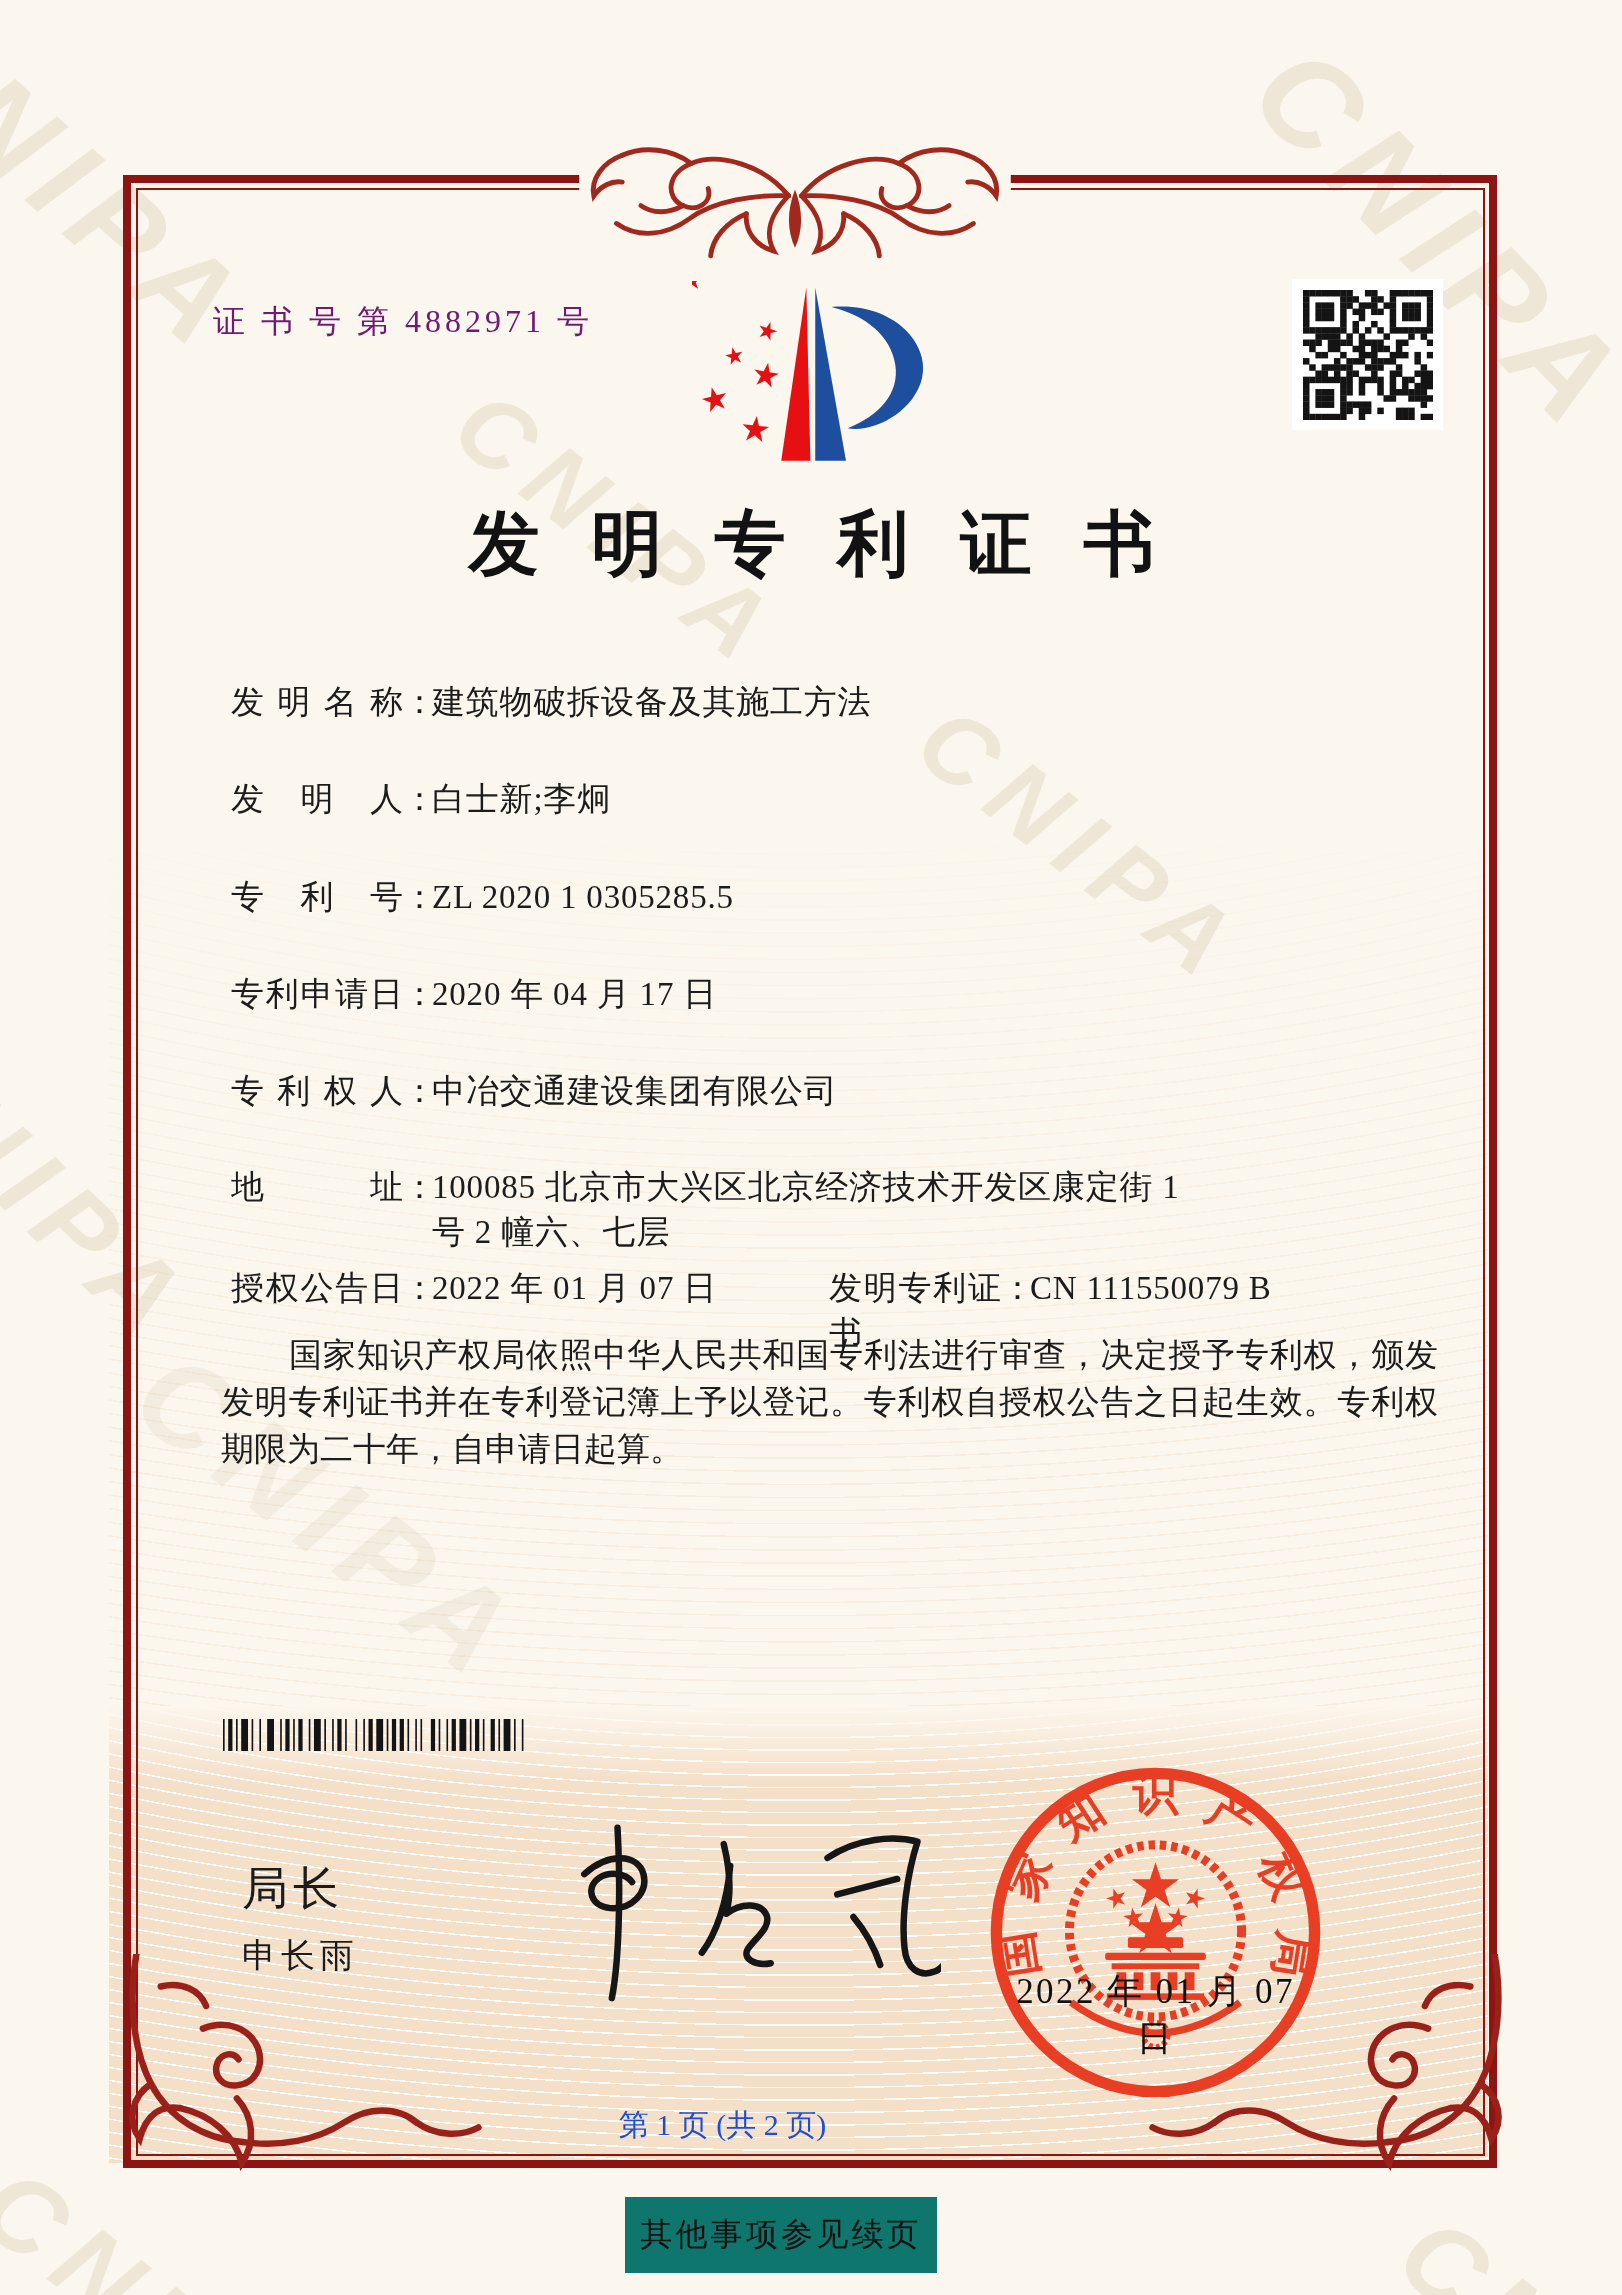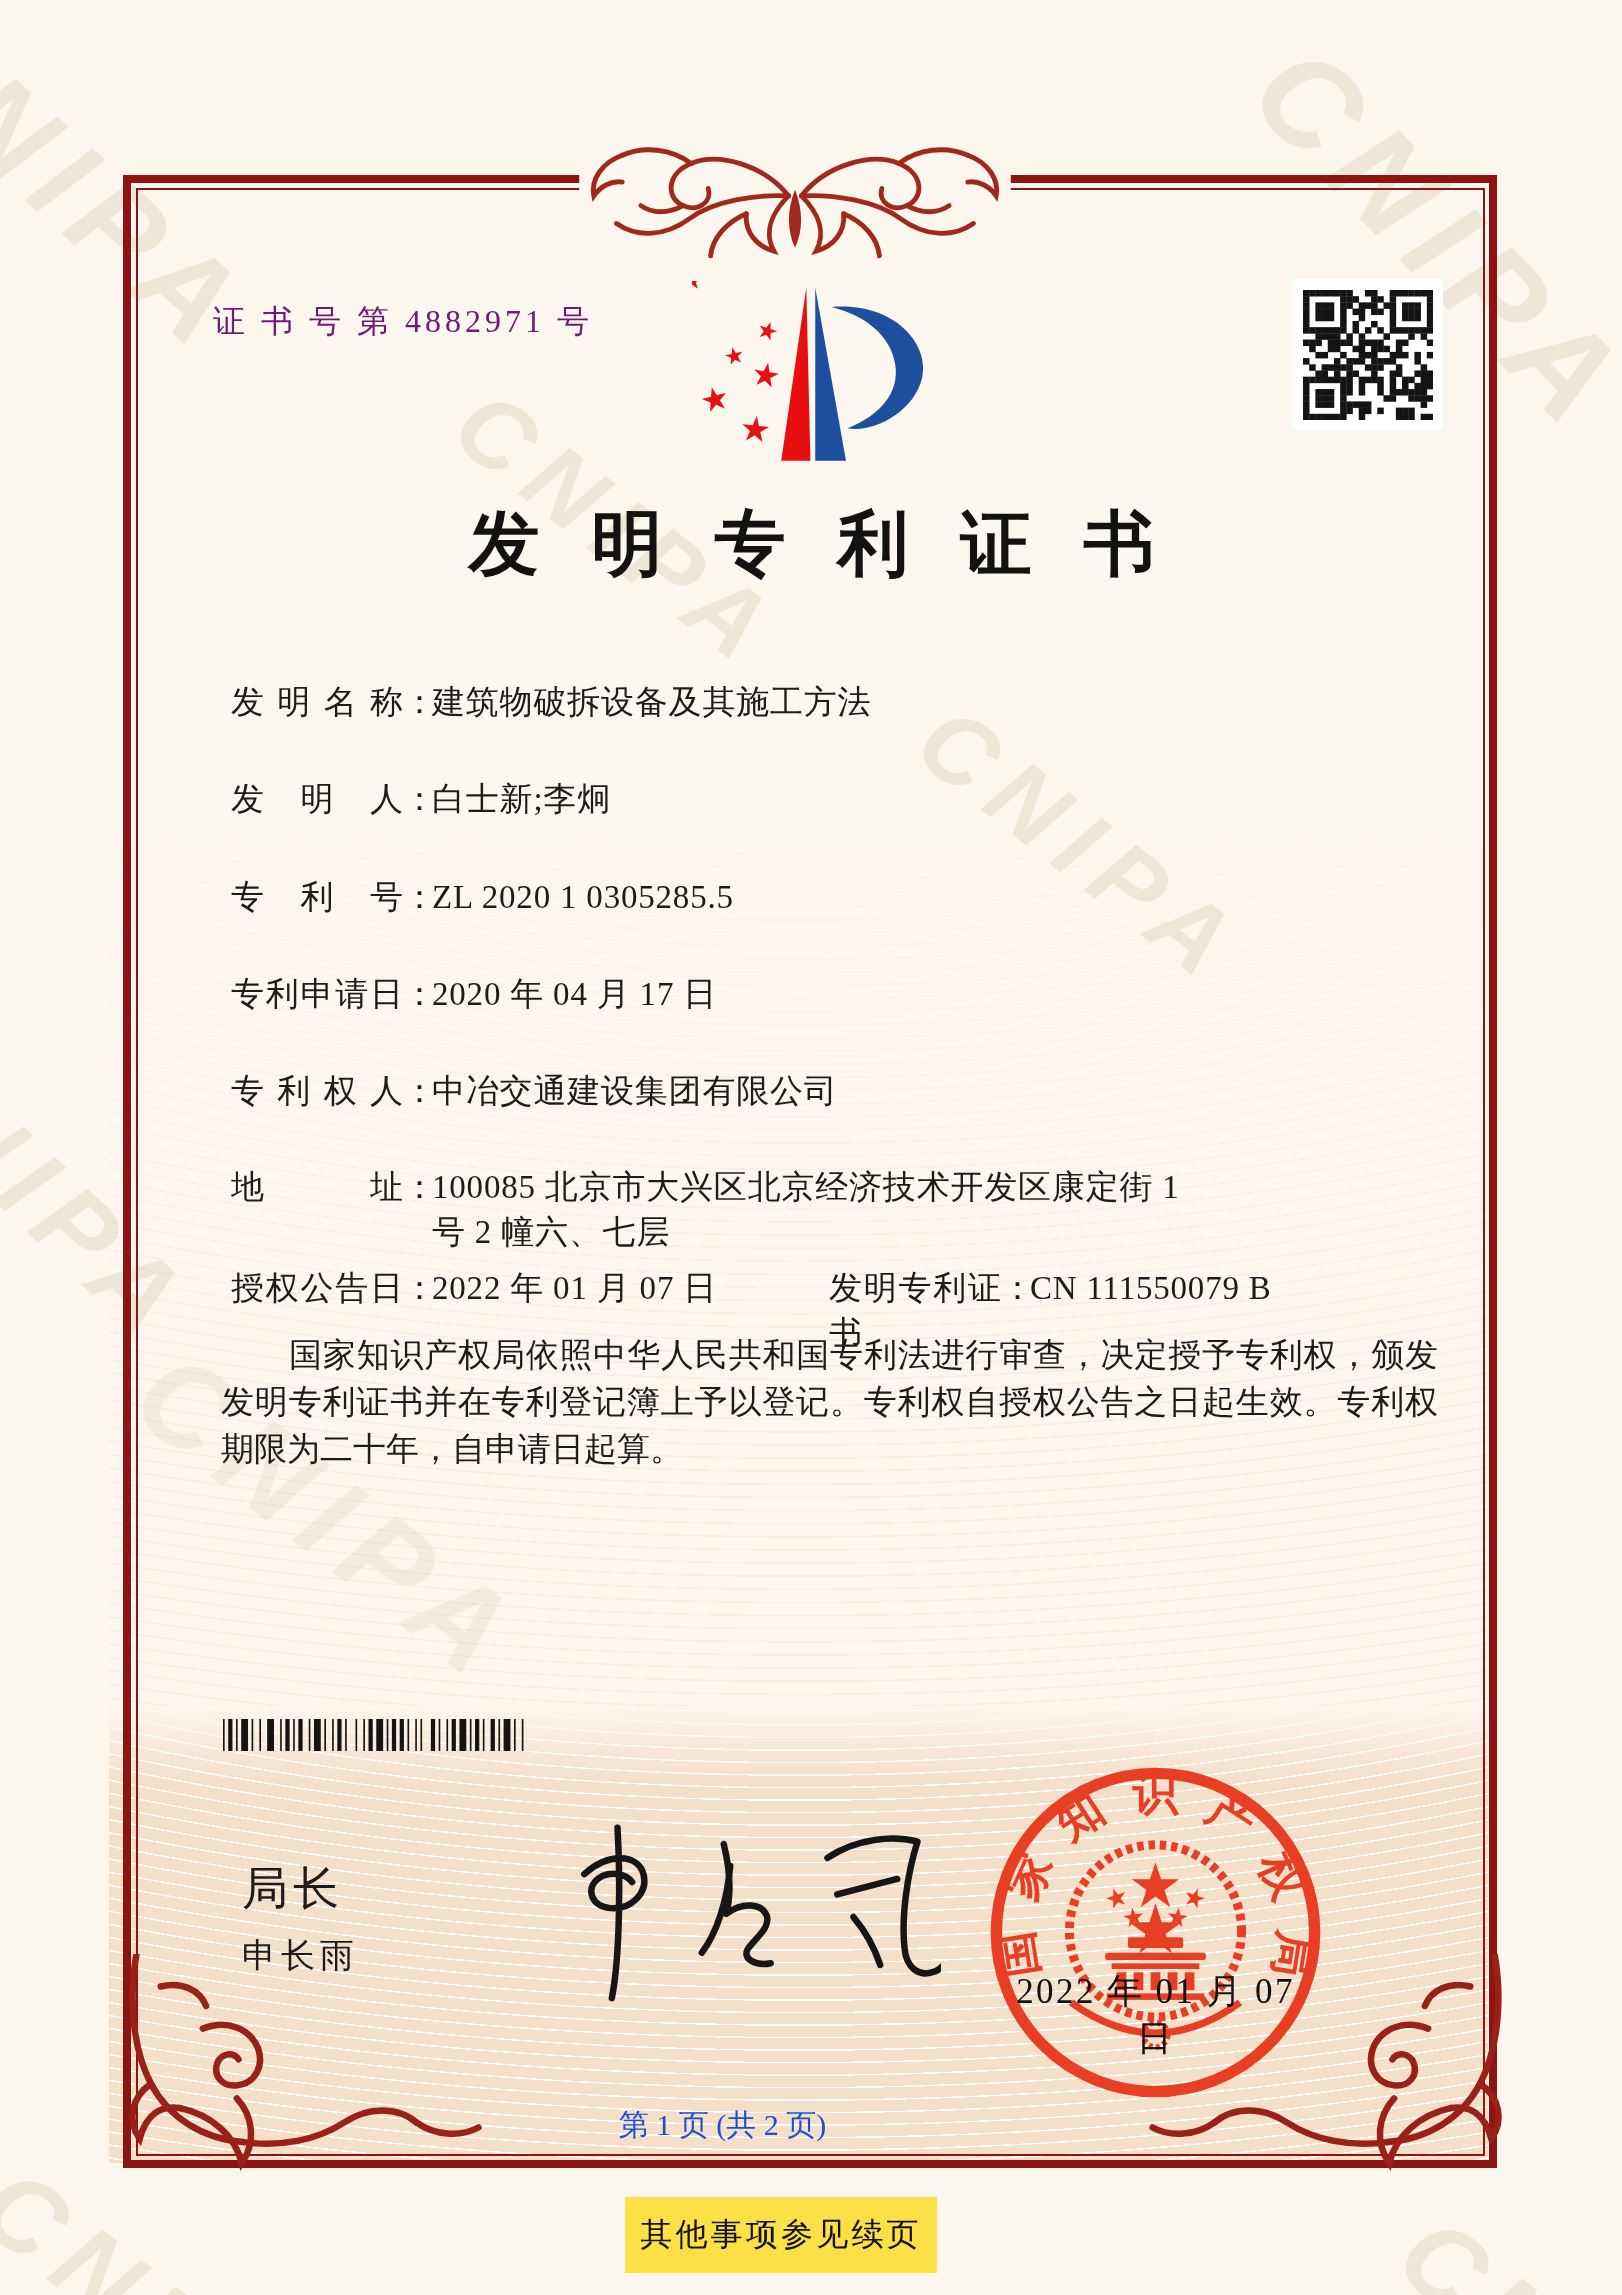--- a/index.html
+++ b/index.html
@@ -76,21 +76,21 @@
   #barcode{position:absolute;left:221px;top:1719px;z-index:5}
   .director-label{position:absolute;left:242px;top:1858px;z-index:5;font-size:46px;letter-spacing:4.9px}
   .director-name{position:absolute;left:242px;top:1933px;z-index:5;font-size:34px;letter-spacing:4.9px}
   #signature{position:absolute;left:487px;top:1797px;z-index:6}
   #seal{position:absolute;left:985px;top:1762px;z-index:6;opacity:.97}
   .seal-date{position:absolute;left:993px;top:1968px;width:325px;z-index:7;
     text-align:center;font-size:35px;letter-spacing:2.4px;color:#111}
   .page-info{position:absolute;left:560px;top:2105px;width:325px;z-index:5;
     text-align:center;font-size:30px;color:#1d4ed8}
   .cont-note{position:absolute;left:625px;top:2197px;width:312px;height:76px;z-index:5;
-    background:#fde047;display:flex;align-items:center;justify-content:center;
+    background:#0f766e;display:flex;align-items:center;justify-content:center;
     font-size:32px;letter-spacing:3.2px;color:#111}
 </style>
 </head>
 <body>
 
 <div class="waves-mid"></div>
 <div class="waves-bottom"></div>
 
 <div class="wm wm1">CNIPA</div>
 <div class="wm wm2">CNIPA</div>

